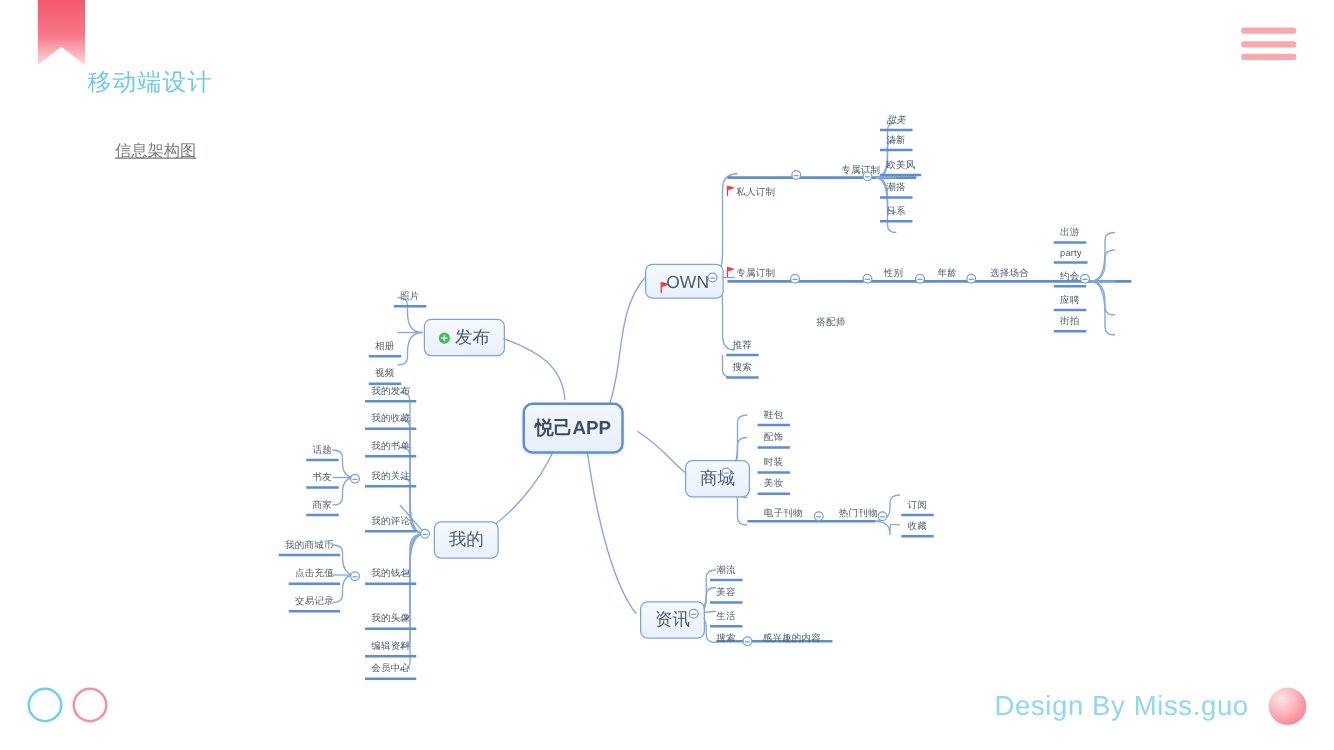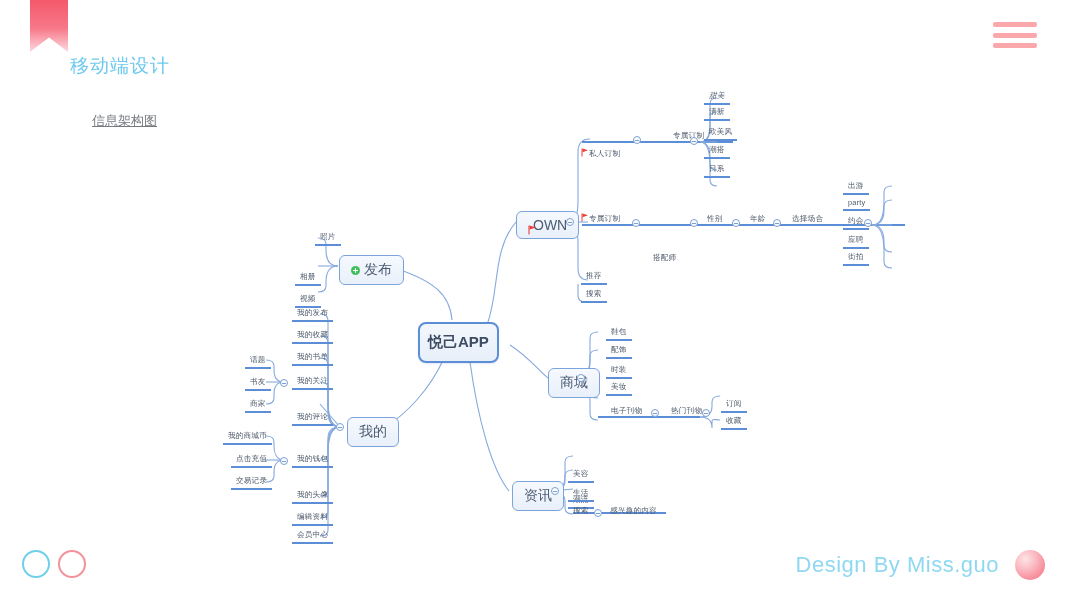--- a/index.html
+++ b/index.html
@@ -326,21 +326,21 @@
     <div class="toggle" style="left:651px; top:409px;"></div>
     <div class="node leaf" style="left:666px; top:405px; border-bottom:none;">热门刊物</div>
     <div class="toggle" style="left:702px; top:409px;"></div>
     <div class="node leaf" style="left:721px; top:398px;">订阅</div>
     <div class="node leaf" style="left:721px; top:415px;">收藏</div>
 
     <div class="node box1" style="left:512px; top:481px;">
       <span>资讯</span>
     </div>
     <div class="toggle" style="left:551px; top:487px;"></div>
-    <div class="node leaf" style="left:568px; top:450px;margin-top:44px;">潮流</div>
+    <div class="node leaf" style="left:568px; top:450px;">潮流</div>
     <div class="node leaf" style="left:568px; top:468px;">美容</div>
     <div class="node leaf" style="left:568px; top:487px;">生活</div>
     <div class="node leaf" style="left:568px; top:505px; border-bottom:none;">搜索</div>
     <div class="toggle" style="left:594px; top:509px;"></div>
     <div class="node leaf" style="left:605px; top:505px; border-bottom:none;">感兴趣的内容</div>
   </div>
 
   <div class="corner-circles">
     <span class="c-cyan"></span>
     <span class="c-pink"></span>

